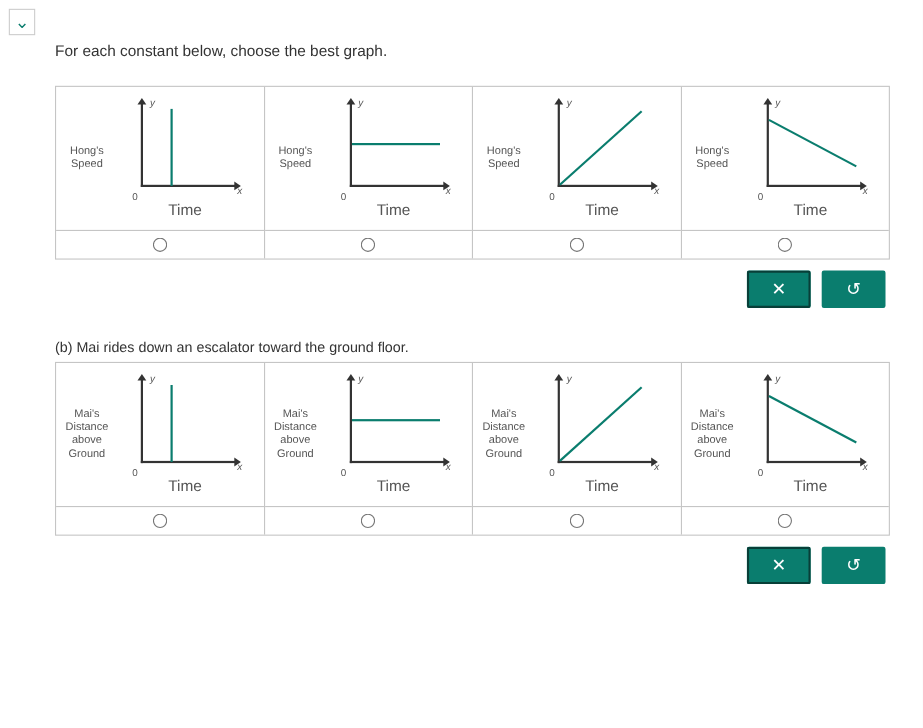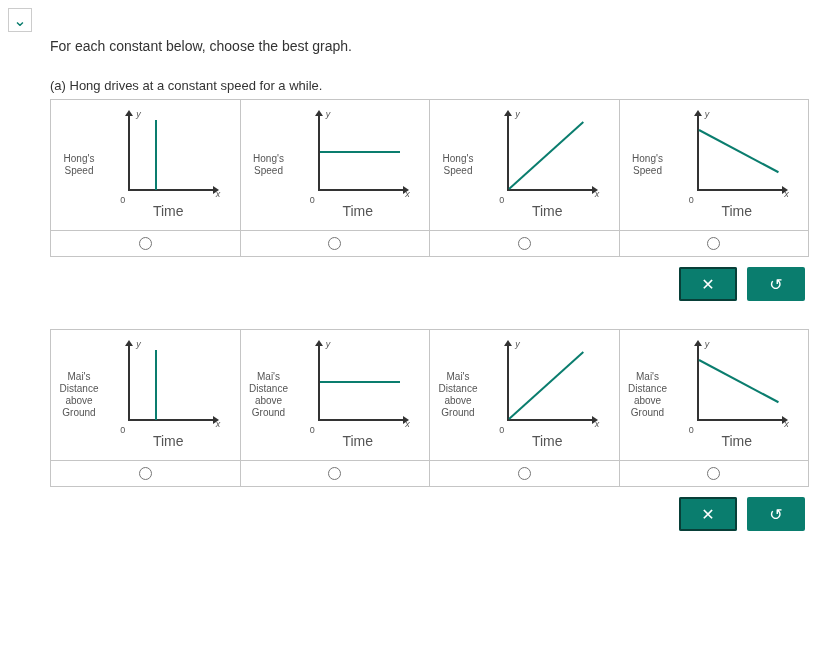--- a/index.html
+++ b/index.html
@@ -143,21 +143,20 @@
 <body>
 
 <div class="page">
   <div class="toggle-btn">
     <span>⌄</span>
   </div>
 
   <p class="instruction">For each constant below, choose the best graph.</p>
 
   <div class="question-block">
-    <p class="question-text">(a) Hong drives at a constant speed for a while.</p>
     <div class="graph-row">
 
       <div class="graph-cell">
         <div class="graph-area">
           <div class="ylabel">Hong's Speed</div>
           <div class="plot-wrap">
             <div class="plot">
               <div class="axis-y"></div>
                 <div class="axis-x"></div>
               <span class="yletter">y</span>
@@ -238,20 +237,21 @@
       <button class="btn outline">
           <span>✕</span>
         </button>
       <button class="btn">
           <span>↺</span>
         </button>
     </div>
   </div>
 
   <div class="question-block">
+    <p class="question-text">(b) Mai rides down an escalator toward the ground floor.</p>
     <div class="graph-row">
 
       <div class="graph-cell">
         <div class="graph-area">
           <div class="ylabel">Mai's Distance above Ground</div>
           <div class="plot-wrap">
             <div class="plot">
               <div class="axis-y"></div>
                 <div class="axis-x"></div>
               <span class="yletter">y</span>

